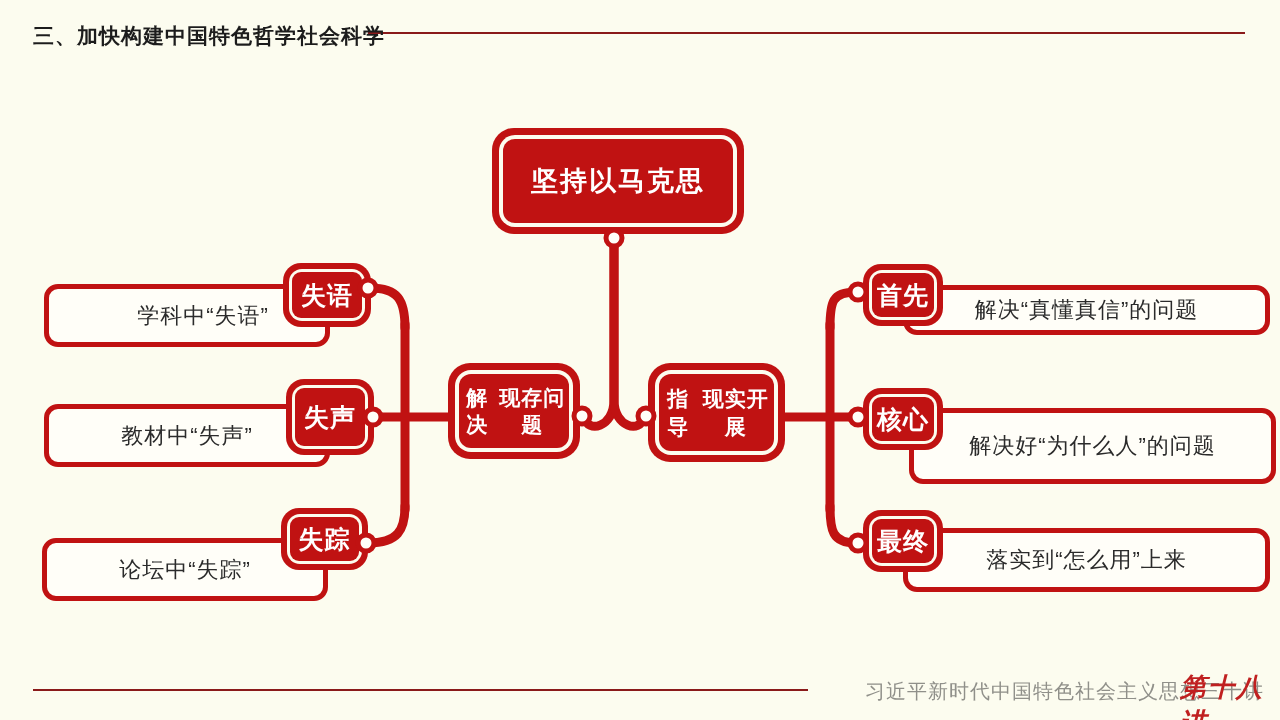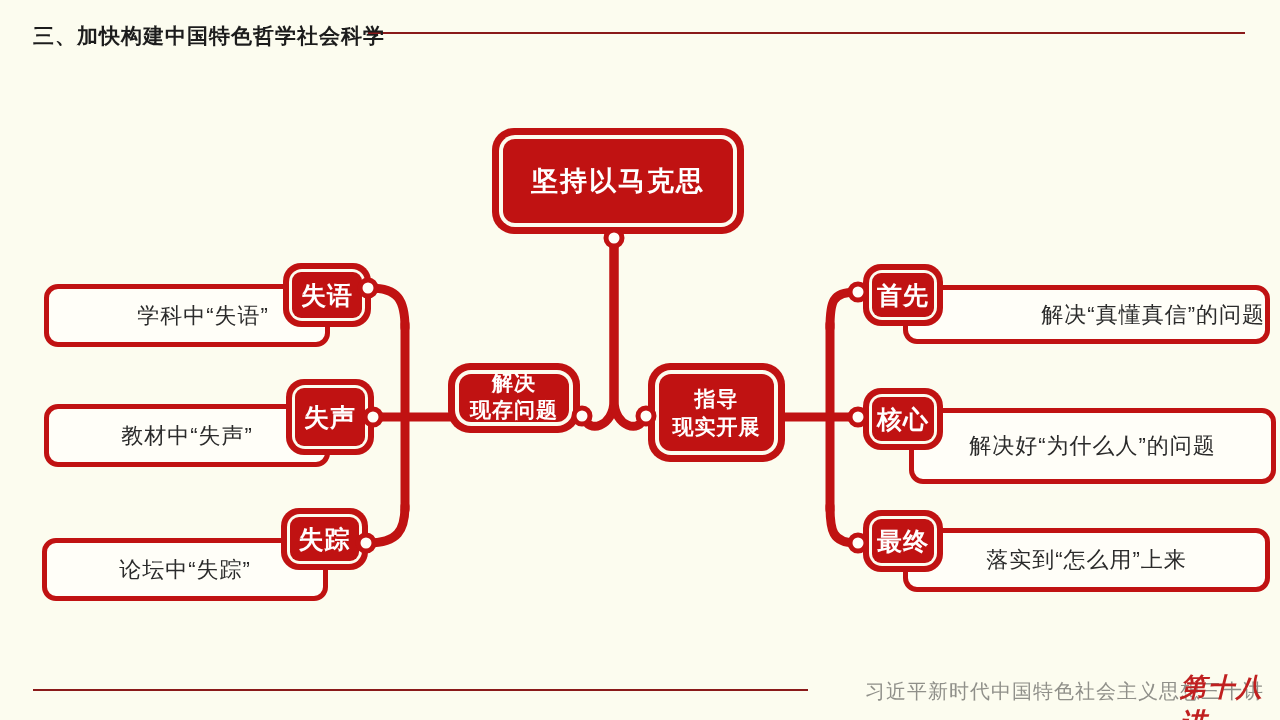--- a/index.html
+++ b/index.html
@@ -31,33 +31,33 @@
   .title-rule{
     left:368px;top:32px;width:877px;height:2px;
     background:var(--maroon);
   }
 
   
   .ringbox{background:var(--accent);border-radius:22px;padding:7px;z-index:3;}
   .ringbox .gap{background:var(--bg);border-radius:16px;padding:4px;width:100%;height:100%;}
   .ringbox .fill{
     background:var(--accent);border-radius:12px;width:100%;height:100%;
-    display:flex;flex-direction:column;align-items:center;justify-content:center;
+    display:flex;align-items:center;justify-content:center;
     color:#fff;font-weight:bold;text-align:center;
   }
   .ringbox.small{border-radius:18px;padding:6px;}
   .ringbox.small .gap{border-radius:13px;padding:3px;}
   .ringbox.small .fill{border-radius:9px;text-align:center;}
 
   .root-node{left:492px;top:128px;width:252px;height:106px;}
   .root-node .fill{font-size:27px;line-height:1.35;letter-spacing:2px;}
 
   .center-node{z-index:3;}
   .center-node .fill{font-size:21px;line-height:1.3;letter-spacing:1px;}
-  .node-problems{left:448px;top:363px;width:132px;height:70px;font-family:Liberation Mono, monospace;}
+  .node-problems{left:448px;top:363px;width:132px;height:96px;}
   .node-guidance{left:648px;top:363px;width:137px;height:99px;}
 
   .tagbox .fill{font-size:25px;letter-spacing:1px;}
 
   
   .wbox{
     background:var(--paper);
     border:5px solid var(--accent);
     border-radius:14px;
     display:flex;align-items:center;justify-content:center;
@@ -143,21 +143,21 @@
   <div class="gap">
       <div class="fill">失声</div>
     </div>
 </div>
 <div class="abs ringbox small tagbox" style="left:281px;top:508px;width:87px;height:62px;">
   <div class="gap">
       <div class="fill">失踪</div>
     </div>
 </div>
 
-<div class="abs wbox" style="left:903px;top:285px;width:367px;height:59px;justify-content:flex-end;">
+<div class="abs wbox" style="left:903px;top:285px;width:367px;height:50px;">
   <span>解决“真懂真信”的问题</span>
 </div>
 <div class="abs wbox" style="left:909px;top:408px;width:367px;height:76px;">
   <span>解决好“为什么人”的问题</span>
 </div>
 <div class="abs wbox" style="left:903px;top:528px;width:367px;height:64px;">
   <span>落实到“怎么用”上来</span>
 </div>
 
 <div class="abs ringbox small tagbox" style="left:863px;top:264px;width:80px;height:62px;">

